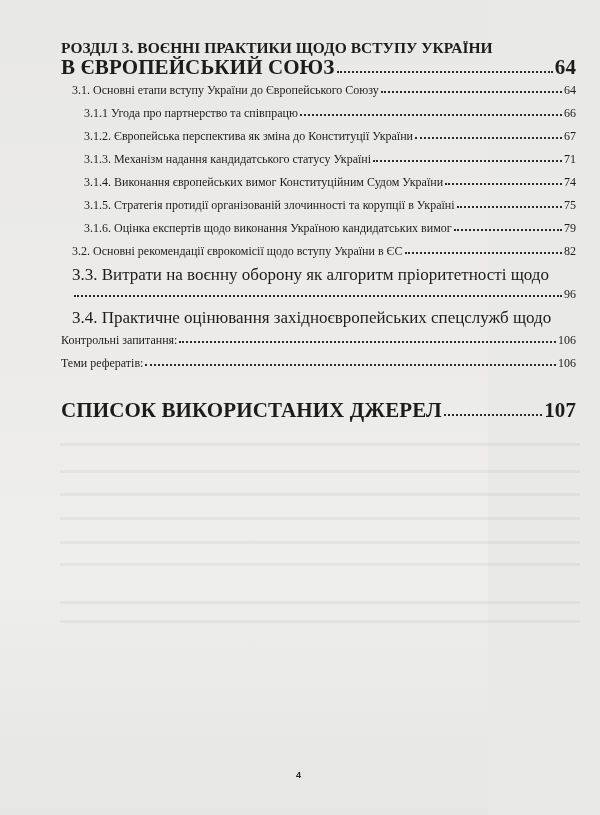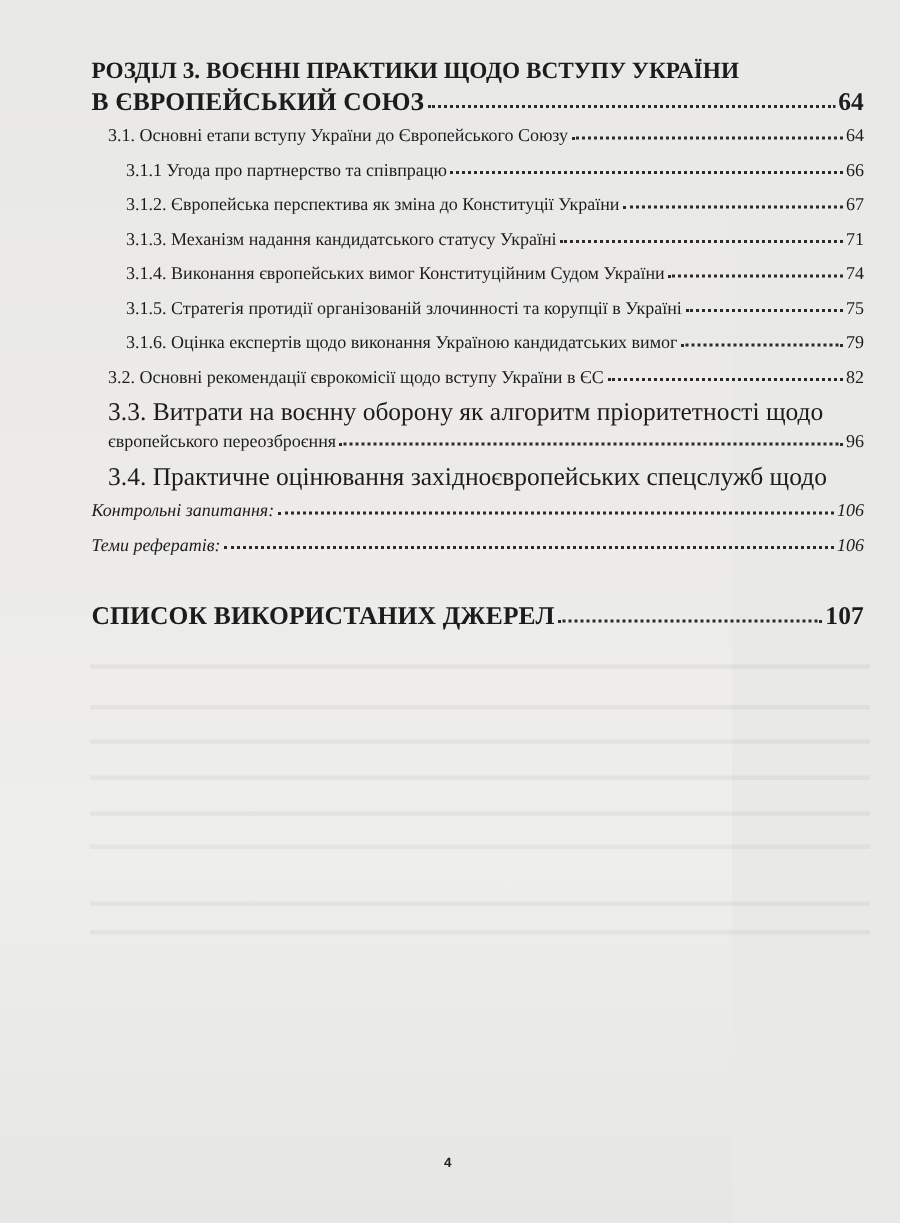--- a/index.html
+++ b/index.html
@@ -50,41 +50,41 @@
       left: 0; right: 0;
       bottom: 1px;
       border-bottom: 2px dotted #2a2a2a;
     }
     .entry .pg {
       flex: 0 0 auto;
       text-align: right;
     }
     .chapter {
       font-weight: bold;
-      font-size: 17px;
+      font-size: 21px;
       letter-spacing: 0.1px;
       font-family: Liberation Serif, serif;
     }
     .chapter-first {
       font-weight: bold;
       font-size: 15.5px;
       line-height: 20px;
       white-space: nowrap;
     }
     .lvl1 { padding-left: 11px; margin-top: 4px; }
     .lvl2 { padding-left: 23px; margin-top: 4px; }
     .multi-first {
       font-size: 17px;
       line-height: 19px;
       white-space: nowrap;
       padding-left: 11px;
       margin-top: 4px;
     }
     .multi-second { padding-left: 11px; margin-top: 1px; }
-    .italic { font-style: italic; margin-top: 4px; }
+    .italic { margin-top: 4px; }
     .sources {
       margin-top: 28px;
     }
     .page-number {
       position: absolute;
       left: 296px;
       top: 770px;
       font-family: "Liberation Sans", "DejaVu Sans", sans-serif;
       font-size: 9px;
       font-weight: bold;
@@ -157,21 +157,20 @@
       <span class="pg">79</span>
     </div>
     <div class="entry lvl1">
       <span class="title">3.2. Основні рекомендації єврокомісії щодо вступу України в ЄС</span>
       <span class="dots"></span>
       <span class="pg">82</span>
     </div>
 
     <div class="multi-first">3.3. Витрати на воєнну оборону як алгоритм пріоритетності щодо</div>
     <div class="entry multi-second">
-      <span class="title">європейського переозброєння</span>
       <span class="dots"></span>
       <span class="pg">96</span>
     </div>
 
     <div class="multi-first">3.4. Практичне оцінювання західноєвропейських спецслужб щодо</div>
 
     <div class="entry italic">
       <span class="title">Контрольні запитання:</span>
       <span class="dots"></span>
       <span class="pg">106</span>

